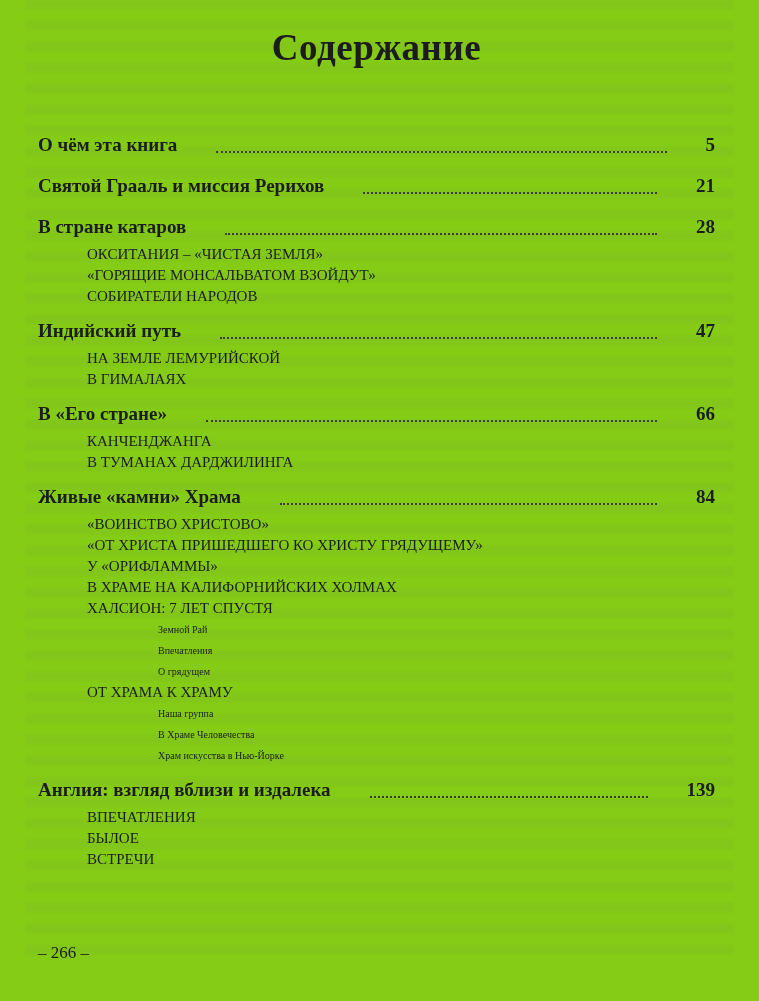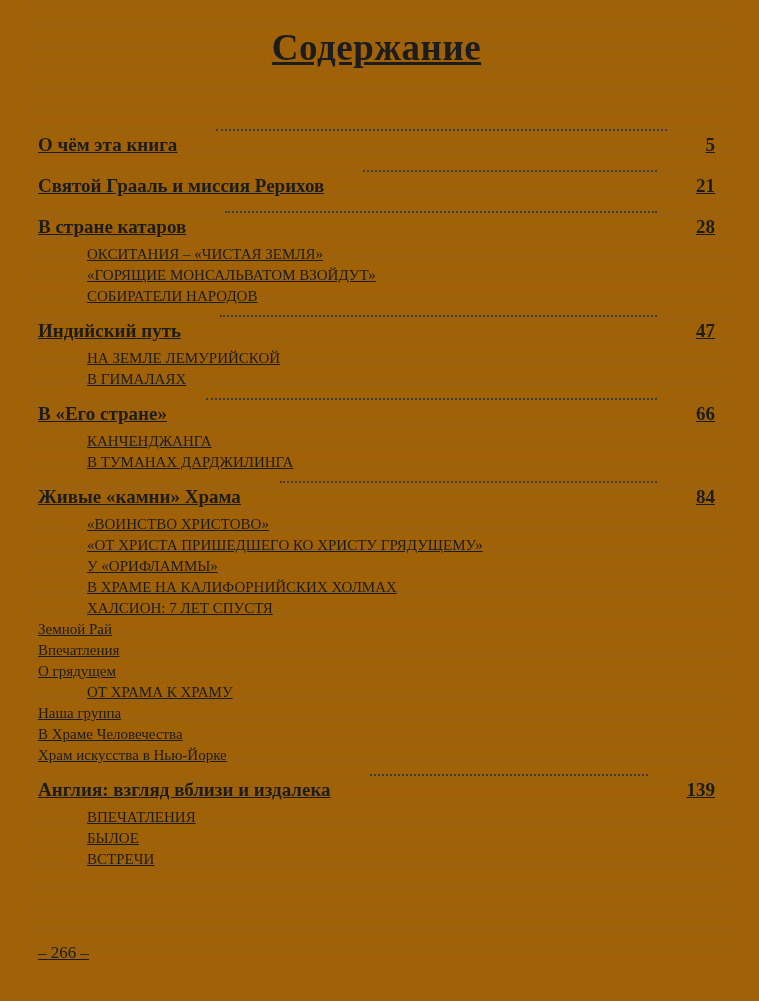--- a/index.html
+++ b/index.html
@@ -2,28 +2,27 @@
 <html><head>
 <meta charset="utf-8">
 <style>
   * { box-sizing: border-box; }
   html, body { margin: 0; padding: 0; background: #e9e9e7; }
   .page {
     position: relative;
     width: 759px;
     height: 1001px;
     margin: 0 auto;
-    background: #a16207;
+    background: #84cc16;
     color: #1c1c1c;
     font-family: "Liberation Serif", serif;
     display: flex;
     flex-direction: column;
     padding: 12px 44px 26px 38px;
     overflow: hidden;
-    text-decoration: underline;
   }
   
   .bleed {
     position: absolute;
     left: 26px; right: 26px; top: 0; bottom: 40px;
     pointer-events: none;
     background-image: repeating-linear-gradient(
       to bottom,
       rgba(110,110,110,0.05) 0 9px,
       transparent 9px 21px
@@ -33,36 +32,37 @@
   .title {
     position: relative;
     font-size: 37px;
     line-height: 43px;
     font-weight: bold;
     text-align: center;
     margin: 14px 0 52px 0;
     letter-spacing: 0.5px;
   }
   .toc { position: relative; display: flex; flex-direction: column; }
-  .toc-row { display: flex; align-items: flex-start; gap: 36px; }
+  .toc-row { display: flex; align-items: flex-end; gap: 36px; }
   .toc-row.chapter {
     font-weight: bold;
     font-size: 19px;
     line-height: 24px;
     margin-top: 12px;
     margin-bottom: 5px;
   }
   .toc-row.section {
     font-size: 15px;
     line-height: 21px;
     margin-left: 49px;
   }
   .toc-row.subsection {
-    font-size: 15px;
+    font-size: 10px;
     line-height: 21px;
+    margin-left: 120px;
   }
   .toc-label { white-space: nowrap; }
   .leader {
     flex: 1 1 auto;
     min-width: 24px;
     border-bottom: 2px dotted #3c3c3c;
     margin: 0 3px;
     position: relative;
     top: -4px;
   }

